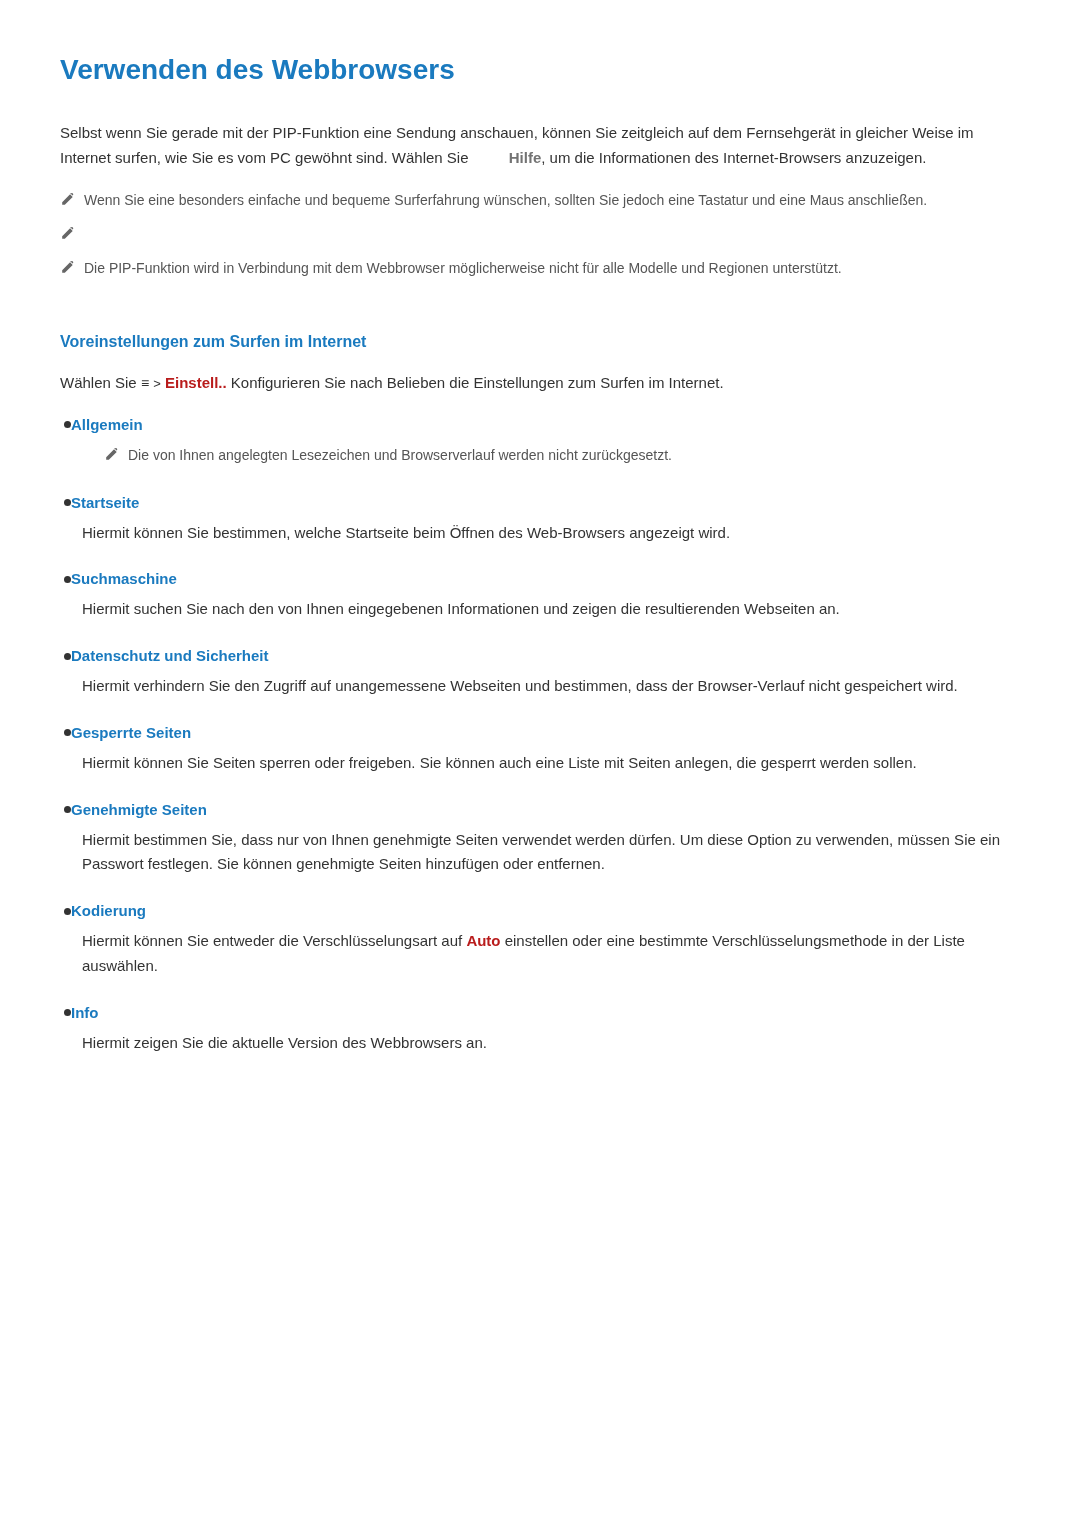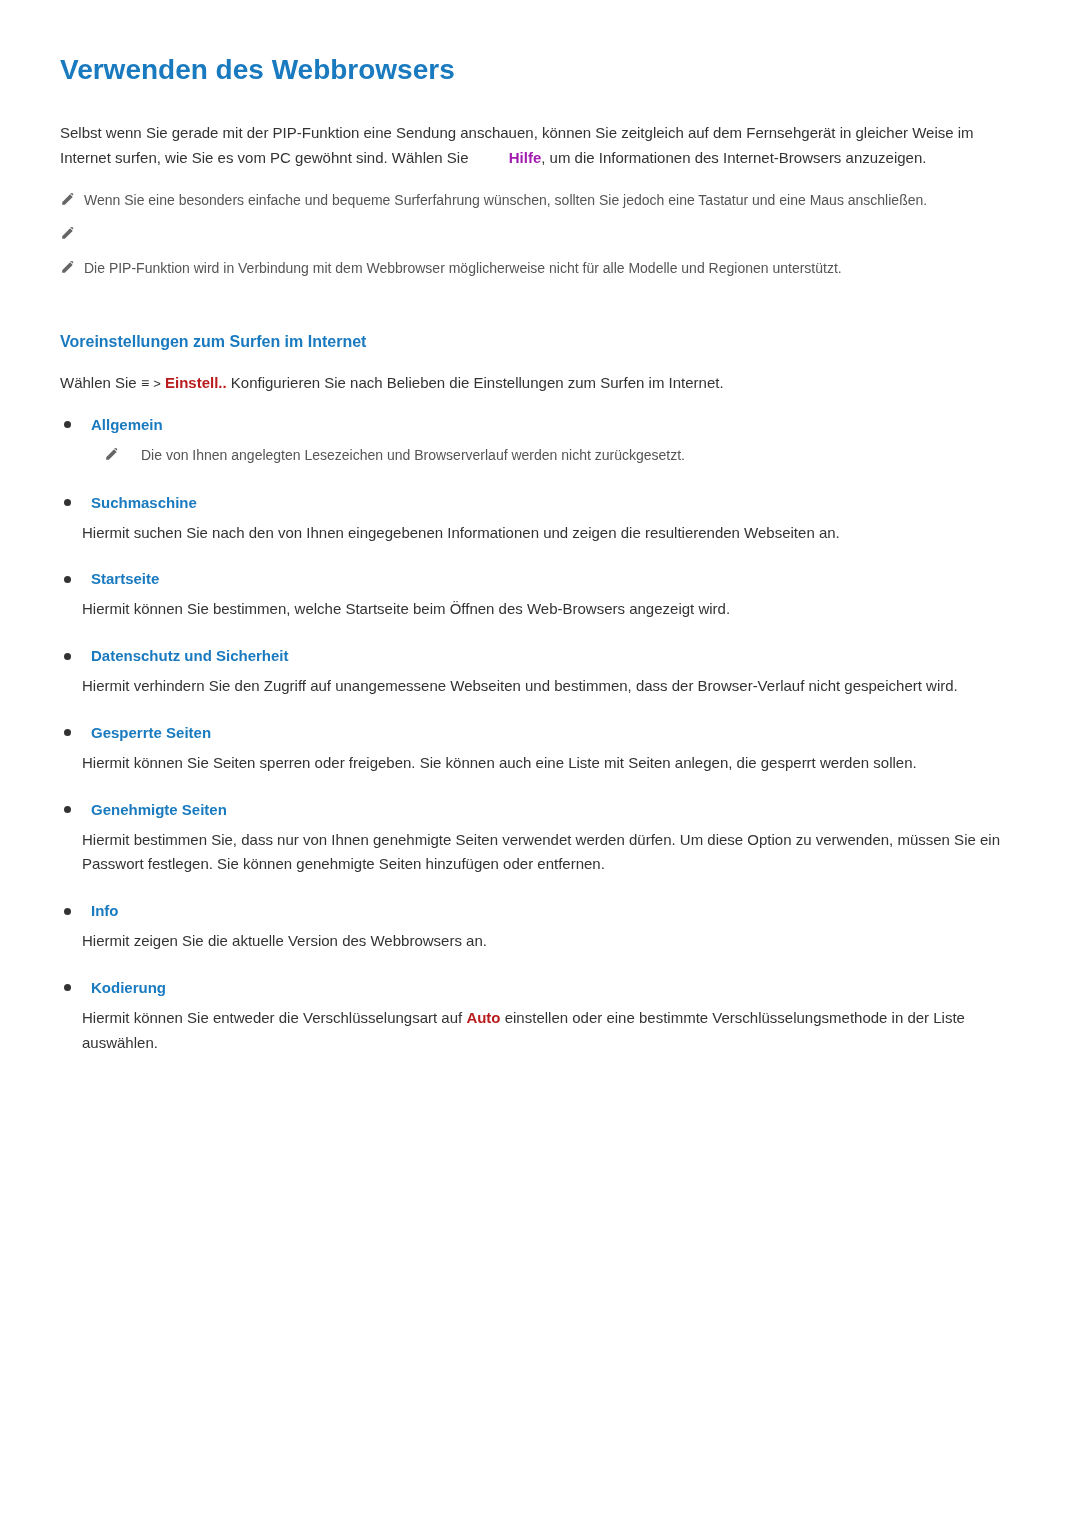--- a/index.html
+++ b/index.html
@@ -33,21 +33,21 @@
       margin-top: 48px;
     }
 
     .intro-paragraph {
       margin-bottom: 20px;
       font-size: 15px;
       line-height: 1.65;
     }
 
     a.link-blue {
-      color: #a21caf;
+      color: #737373;
       text-decoration: none;
       font-weight: 600;
       padding-left: 36px;
     }
 
     .note-list {
       list-style: none;
       padding: 0;
       margin-bottom: 16px;
     }
@@ -89,21 +89,21 @@
       padding: 0;
     }
 
     .item-list > li {
       margin-bottom: 22px;
     }
 
     .item-header {
       display: flex;
       align-items: center;
-      gap: 20px;
+      gap: 0;
       margin-bottom: 6px;
       text-align: center;
     }
 
     .bullet-dot {
       width: 7px;
       height: 7px;
       background: #333;
       border-radius: 50%;
       flex-shrink: 0;
@@ -119,21 +119,21 @@
     .item-desc {
       margin-left: 22px;
       font-size: 15px;
       line-height: 1.65;
       color: #333;
     }
 
     .sub-note {
       display: flex;
       align-items: flex-start;
-      gap: 23px;
+      gap: 10px;
       margin-top: 8px;
       margin-left: 22px;
       font-size: 14px;
       color: #555;
       line-height: 1.55;
     }
 
     .chevron-symbol {
       font-size: 13px;
       color: #333;
@@ -201,40 +201,40 @@
             </svg>
         </span>
         <span>Die von Ihnen angelegten Lesezeichen und Browserverlauf werden nicht zurückgesetzt.</span>
       </div>
     </div>
   </li>
 
   <li>
     <div class="item-header">
       <span class="bullet-dot"></span>
+      <span class="item-title">Startseite</span>
+    </div>
+    <div class="item-desc">
+      <span>Hiermit können Sie bestimmen, welche Startseite beim Öffnen des Web-Browsers angezeigt wird.</span>
+    </div>
+  </li>
+
+  <li>
+    <div class="item-header">
+      <span class="bullet-dot"></span>
       <span class="item-title">Suchmaschine</span>
     </div>
     <div class="item-desc">
       <span>Hiermit suchen Sie nach den von Ihnen eingegebenen Informationen und zeigen die resultierenden Webseiten an.</span>
     </div>
   </li>
 
   <li>
     <div class="item-header">
       <span class="bullet-dot"></span>
-      <span class="item-title">Startseite</span>
-    </div>
-    <div class="item-desc">
-      <span>Hiermit können Sie bestimmen, welche Startseite beim Öffnen des Web-Browsers angezeigt wird.</span>
-    </div>
-  </li>
-
-  <li>
-    <div class="item-header">
-      <span class="bullet-dot"></span>
       <span class="item-title">Datenschutz und Sicherheit</span>
     </div>
     <div class="item-desc">
       <span>Hiermit verhindern Sie den Zugriff auf unangemessene Webseiten und bestimmen, dass der Browser-Verlauf nicht gespeichert wird.</span>
     </div>
   </li>
 
   <li>
     <div class="item-header">
       <span class="bullet-dot"></span>
@@ -251,29 +251,29 @@
       <span class="item-title">Genehmigte Seiten</span>
     </div>
     <div class="item-desc">
       <span>Hiermit bestimmen Sie, dass nur von Ihnen genehmigte Seiten verwendet werden dürfen. Um diese Option zu verwenden, müssen Sie ein Passwort festlegen. Sie können genehmigte Seiten hinzufügen oder entfernen.</span>
     </div>
   </li>
 
   <li>
     <div class="item-header">
       <span class="bullet-dot"></span>
+      <span class="item-title">Kodierung</span>
+    </div>
+    <div class="item-desc">
+      <span>Hiermit können Sie entweder die Verschlüsselungsart auf </span><a class="bold-link" href="#"><span>Auto</span></a><span> einstellen oder eine bestimmte Verschlüsselungsmethode in der Liste auswählen.</span>
+    </div>
+  </li>
+
+  <li>
+    <div class="item-header">
+      <span class="bullet-dot"></span>
       <span class="item-title">Info</span>
     </div>
     <div class="item-desc">
       <span>Hiermit zeigen Sie die aktuelle Version des Webbrowsers an.</span>
     </div>
   </li>
-
-  <li>
-    <div class="item-header">
-      <span class="bullet-dot"></span>
-      <span class="item-title">Kodierung</span>
-    </div>
-    <div class="item-desc">
-      <span>Hiermit können Sie entweder die Verschlüsselungsart auf </span><a class="bold-link" href="#"><span>Auto</span></a><span> einstellen oder eine bestimmte Verschlüsselungsmethode in der Liste auswählen.</span>
-    </div>
-  </li>
 </ul>
 
 </body></html>

